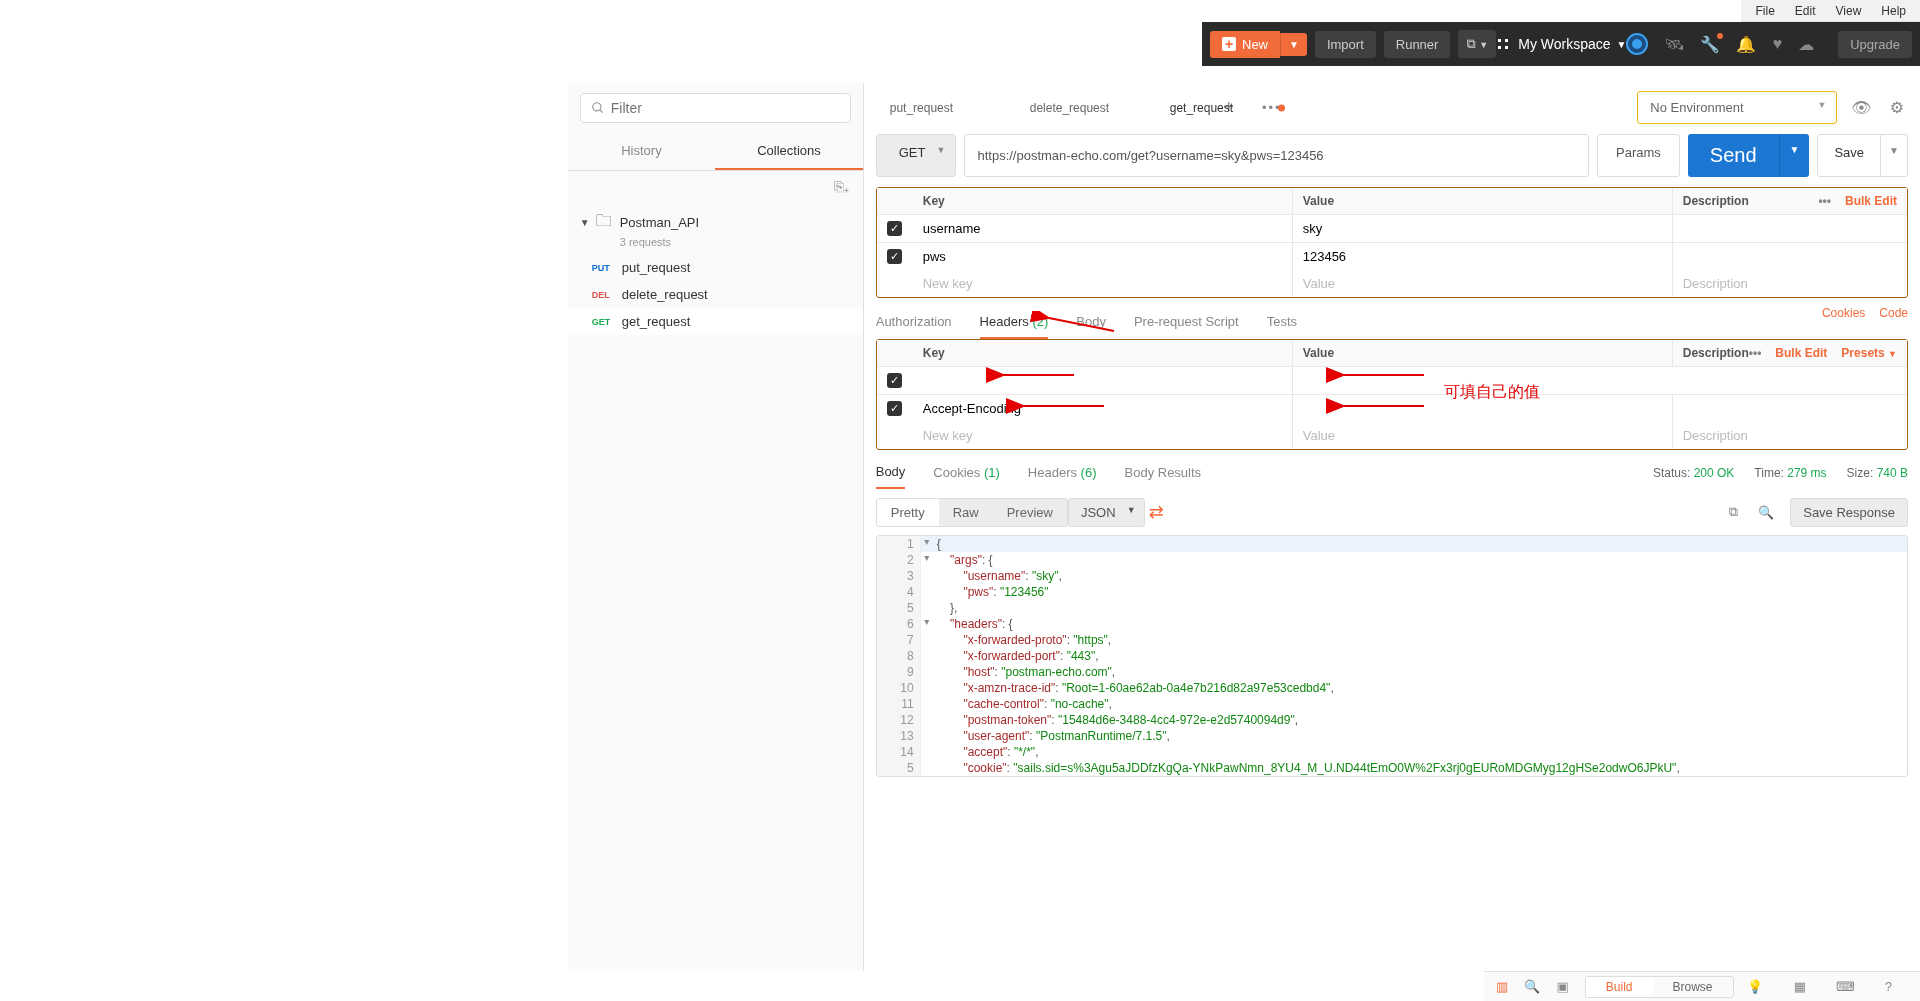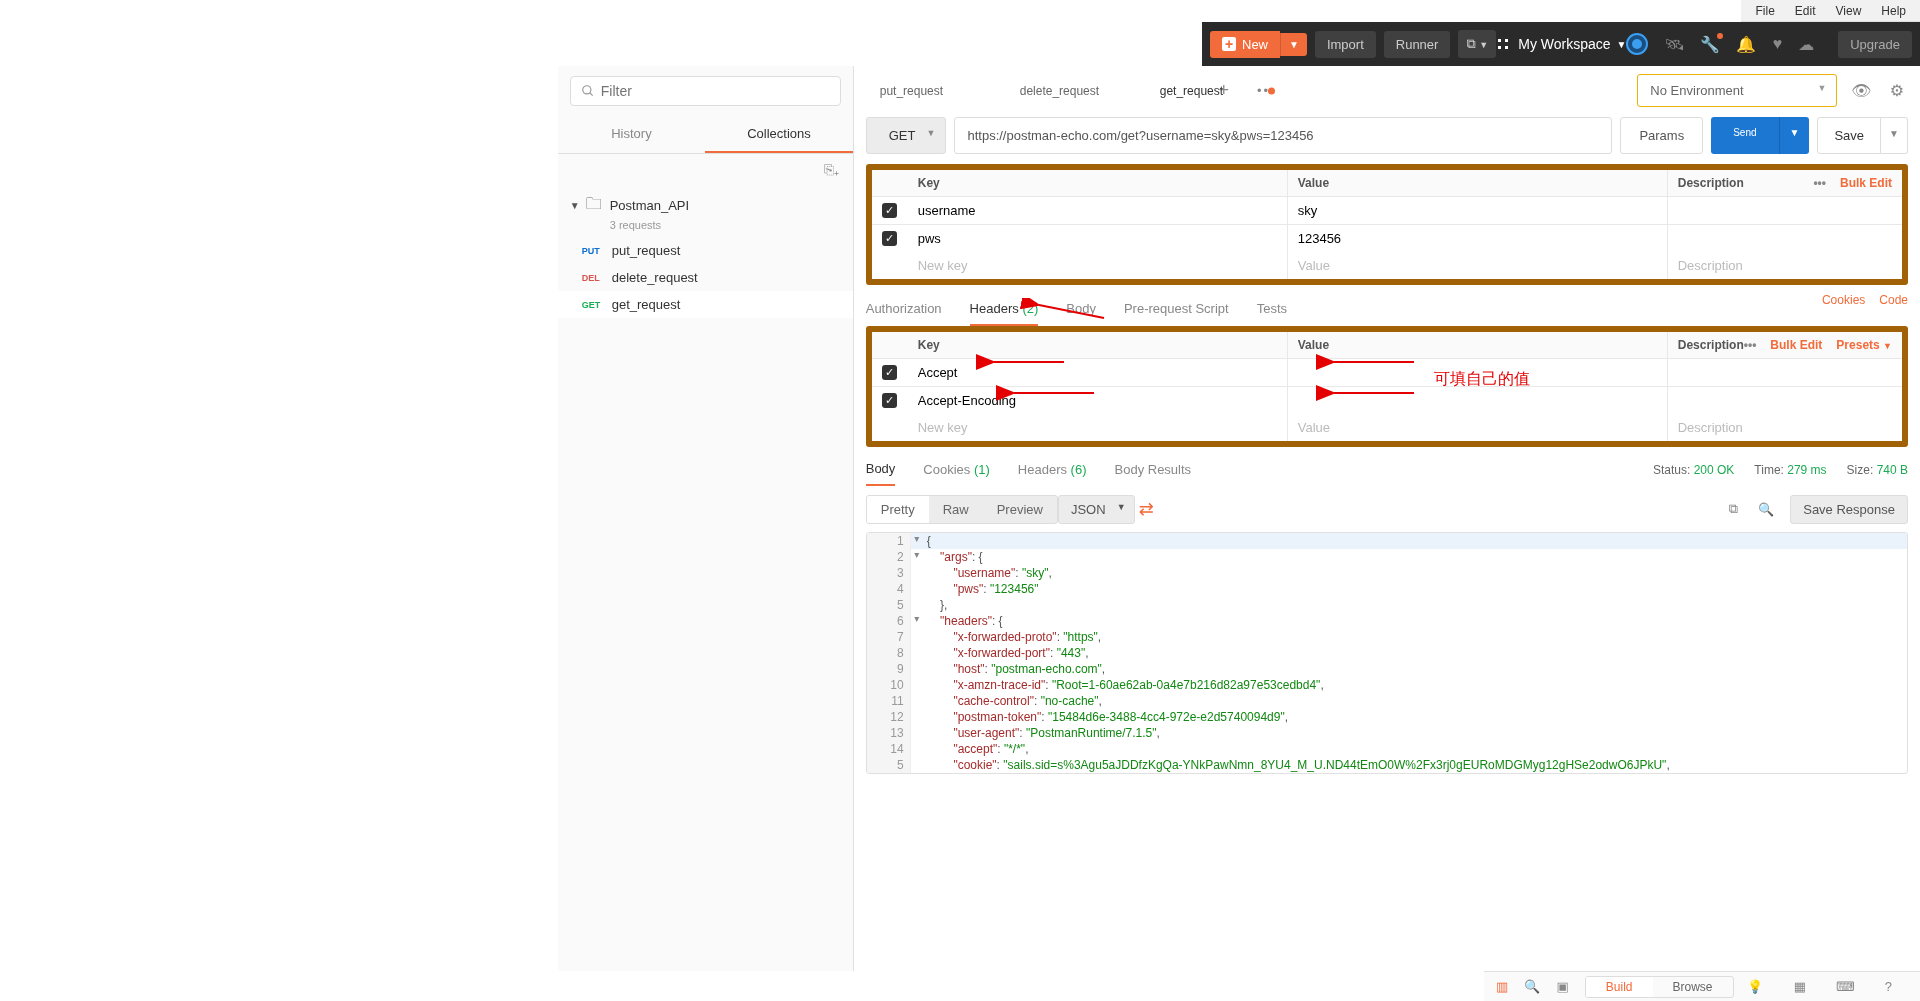--- a/index.html
+++ b/index.html
@@ -21,21 +21,21 @@
 .workspace .grid::before { content: ''; position: absolute; inset: 0; background: radial-gradient(circle, #fff 2px, transparent 2px); background-size: 7px 7px; }
 .workspace .car { margin-left: 6px; font-size: 10px; }
 .toolbar-right { display: flex; align-items: center; gap: 16px; margin-left: auto; }
 .toolbar-right .ticon { color: #888; cursor: pointer; font-size: 16px; position: relative; }
 .sync-circle { width: 22px; height: 22px; border-radius: 50%; border: 2px solid #3b9ff0; display: flex; align-items: center; justify-content: center; background: #1a4d80; }
 .sync-circle::after { content: ''; width: 10px; height: 10px; border-radius: 50%; background: #3b9ff0; }
 .dot-badge { position: absolute; top: -2px; right: -2px; width: 6px; height: 6px; border-radius: 50%; background: #f26b3a; }
 .btn-upgrade { background: #404040; color: #aaa; padding: 6px 12px; border-radius: 3px; cursor: pointer; font-size: 13px; margin-left: 8px; }
 
 
-.main { flex: 1; display: flex; min-height: 0; }
+.main { flex: 1; display: flex; min-height: 0; margin-top: 17px; }
 
 
 .sidebar { width: 296px; border-right: 1px solid #e0e0e0; display: flex; flex-direction: column; background: #fafafa; }
 .filter-box { margin: 10px 12px; border: 1px solid #ddd; border-radius: 4px; display: flex; align-items: center; padding: 6px 10px; background: #fff; }
 .filter-box svg { margin-right: 6px; }
 .filter-box input { border: none; outline: none; flex: 1; font-size: 14px; background: transparent; }
 .sidebar-tabs { display: flex; border-bottom: 1px solid #e0e0e0; }
 .sidebar-tab { flex: 1; text-align: center; padding: 10px 0; color: #888; cursor: pointer; font-size: 13px; }
 .sidebar-tab.active { color: #333; border-bottom: 2px solid #f26b3a; }
 .sidebar-actions { display: flex; justify-content: flex-end; padding: 8px 14px; }
@@ -65,27 +65,27 @@
 .env-select { border: 1px solid #eab308; padding: 8px 30px 8px 12px; border-radius: 3px; min-width: 200px; color: #666; cursor: pointer; font-size: 13px; position: relative; background: #fff; }
 .env-select::after { content: '▼'; position: absolute; right: 10px; font-size: 9px; color: #999; }
 .env-eye, .env-gear { color: #888; cursor: pointer; font-size: 16px; padding: 4px; }
 
 
 .url-row { display: flex; padding: 10px 12px; gap: 8px; align-items: stretch; }
 .method-sel { background: #ececec; border: 1px solid #ddd; border-radius: 3px; padding: 10px 30px 10px 22px; font-size: 13px; font-weight: 500; cursor: pointer; position: relative; }
 .method-sel::after { content: '▼'; position: absolute; right: 10px; font-size: 9px; color: #888; }
 .url-input { flex: 1; border: 1px solid #ddd; border-radius: 3px; padding: 10px 12px; font-size: 13px; color: #555; outline: none; }
 .btn-params { border: 1px solid #ddd; padding: 10px 18px; border-radius: 3px; cursor: pointer; background: #fff; color: #555; font-size: 13px; }
-.btn-send { background: #1b77d2; color: #fff; border-radius: 3px 0 0 3px; padding: 10px 22px; cursor: pointer; font-weight: 500; font-size: 10px; }
+.btn-send { background: #1b77d2; color: #fff; border-radius: 3px 0 0 3px; padding: 10px 22px; cursor: pointer; font-weight: 500; font-size: 20px; }
 .btn-send-arr { background: #1b77d2; color: #fff; border-radius: 0 3px 3px 0; padding: 10px 10px; border-left: 1px solid rgba(0,0,0,0.15); cursor: pointer; font-size: 10px; }
 .btn-save { border: 1px solid #ddd; padding: 10px 16px; border-radius: 3px 0 0 3px; cursor: pointer; background: #fff; font-size: 13px; }
 .btn-save-arr { border: 1px solid #ddd; border-left: none; padding: 10px 8px; border-radius: 0 3px 3px 0; cursor: pointer; background: #fff; font-size: 10px; color: #888; }
 
 
-.kv-wrap { margin: 0 12px; border: 6px solid #a16207; border-radius: 3px; }
+.kv-wrap { margin: 0 12px; border: 1px solid #a16207; border-radius: 3px; }
 .kv-head, .kv-row { display: flex; border-bottom: 1px solid #e8e8e8; }
 .kv-row:last-child { border-bottom: none; }
 .kv-chk { width: 36px; display: flex; align-items: center; justify-content: center; }
 .kv-k { flex: 0 0 380px; padding: 6px 10px; border-right: 1px solid #e8e8e8; }
 .kv-v { flex: 0 0 380px; padding: 6px 10px; border-right: 1px solid #e8e8e8; }
 .kv-d { flex: 1; padding: 6px 10px; min-width: 0; }
 .kv-head { background: #fafafa; font-size: 12px; font-weight: 600; color: #555; }
 .kv-head .kv-d { display: flex; align-items: center; }
 .kv-actions { margin-left: auto; display: flex; gap: 14px; align-items: center; color: #888; }
 .kv-actions .link { color: #f26b3a; cursor: pointer; font-size: 12px; }
@@ -316,21 +316,20 @@
                 <span class="link">Bulk Edit</span>
                 <span class="link"><span>Presets</span> <span style="font-size:9px">▼</span></span>
               </div>
             </div>
           </div>
           <div id="headers-rows">
               <div class="kv-row">
                 <div class="kv-chk">
                   <div class="chk">✓</div>
                 </div>
-    <div class="kv-k"><input value="Accept" style=""></div>
     <div class="kv-v"><input value="" style=""></div>
     <div class="kv-d"><input style=""></div>
               </div>
               <div class="kv-row">
                 <div class="kv-chk">
                   <div class="chk">✓</div>
                 </div>
     <div class="kv-k"><input value="Accept-Encoding" style=""></div>
     <div class="kv-v"><input value="" style=""></div>
     <div class="kv-d"><input style=""></div>

